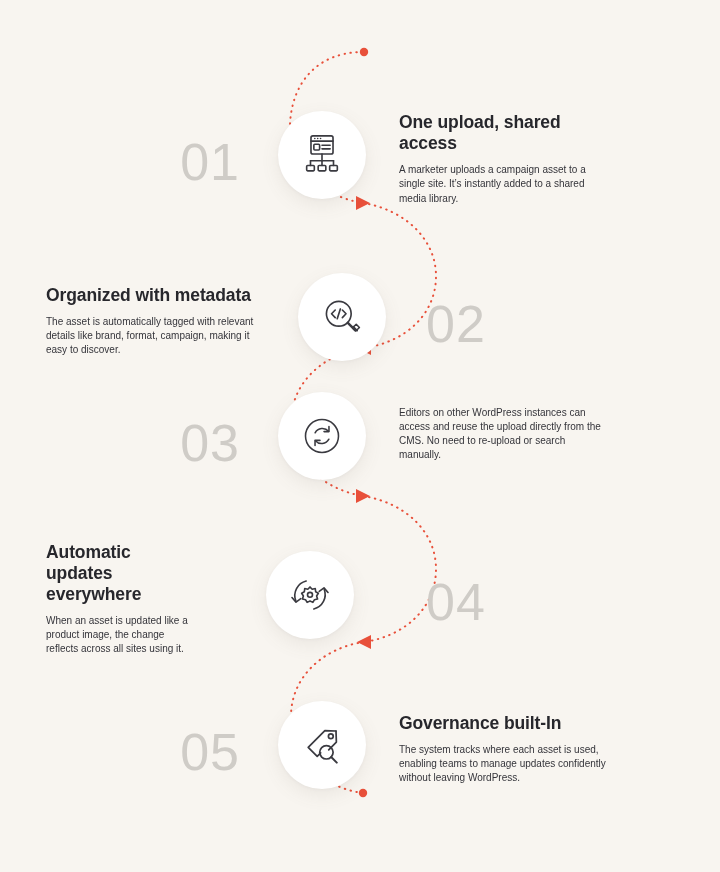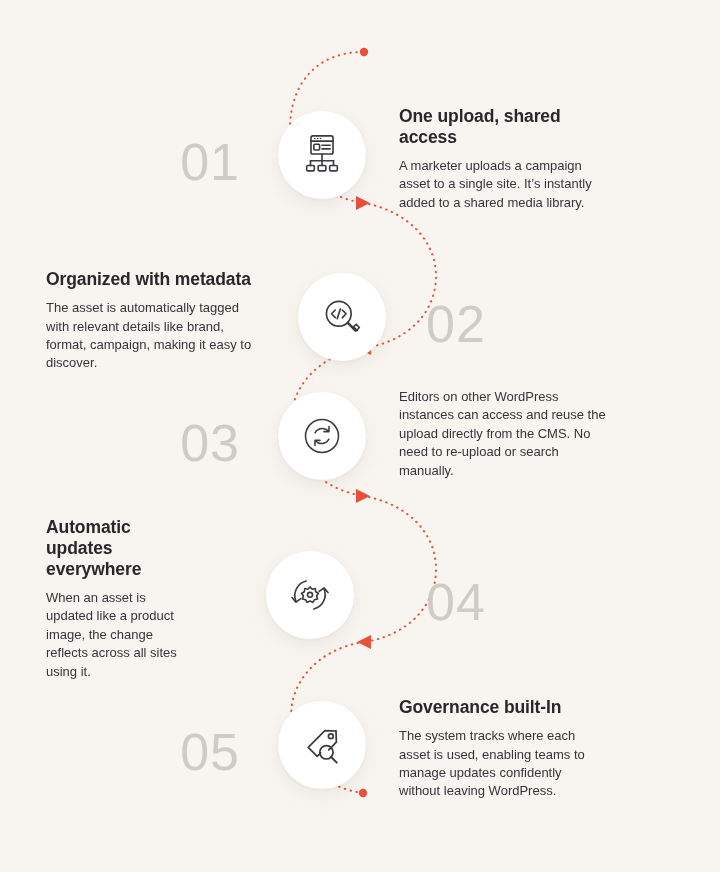--- a/index.html
+++ b/index.html
@@ -83,21 +83,21 @@
   }
   .step-title {
     font-size: 17.5px;
     font-weight: bold;
     color: #27272c;
     margin: 12px 0 9px 0;
     line-height: 1.2;
     letter-spacing: -0.1px;
   }
   .step-desc {
-    font-size: 13px;
+    font-size: 10px;
     font-weight: normal;
     color: #34343a;
     margin: 0;
     line-height: 1.42;
   }
   
   .badge {
     width: 88px;
     height: 88px;
     border-radius: 50%;

